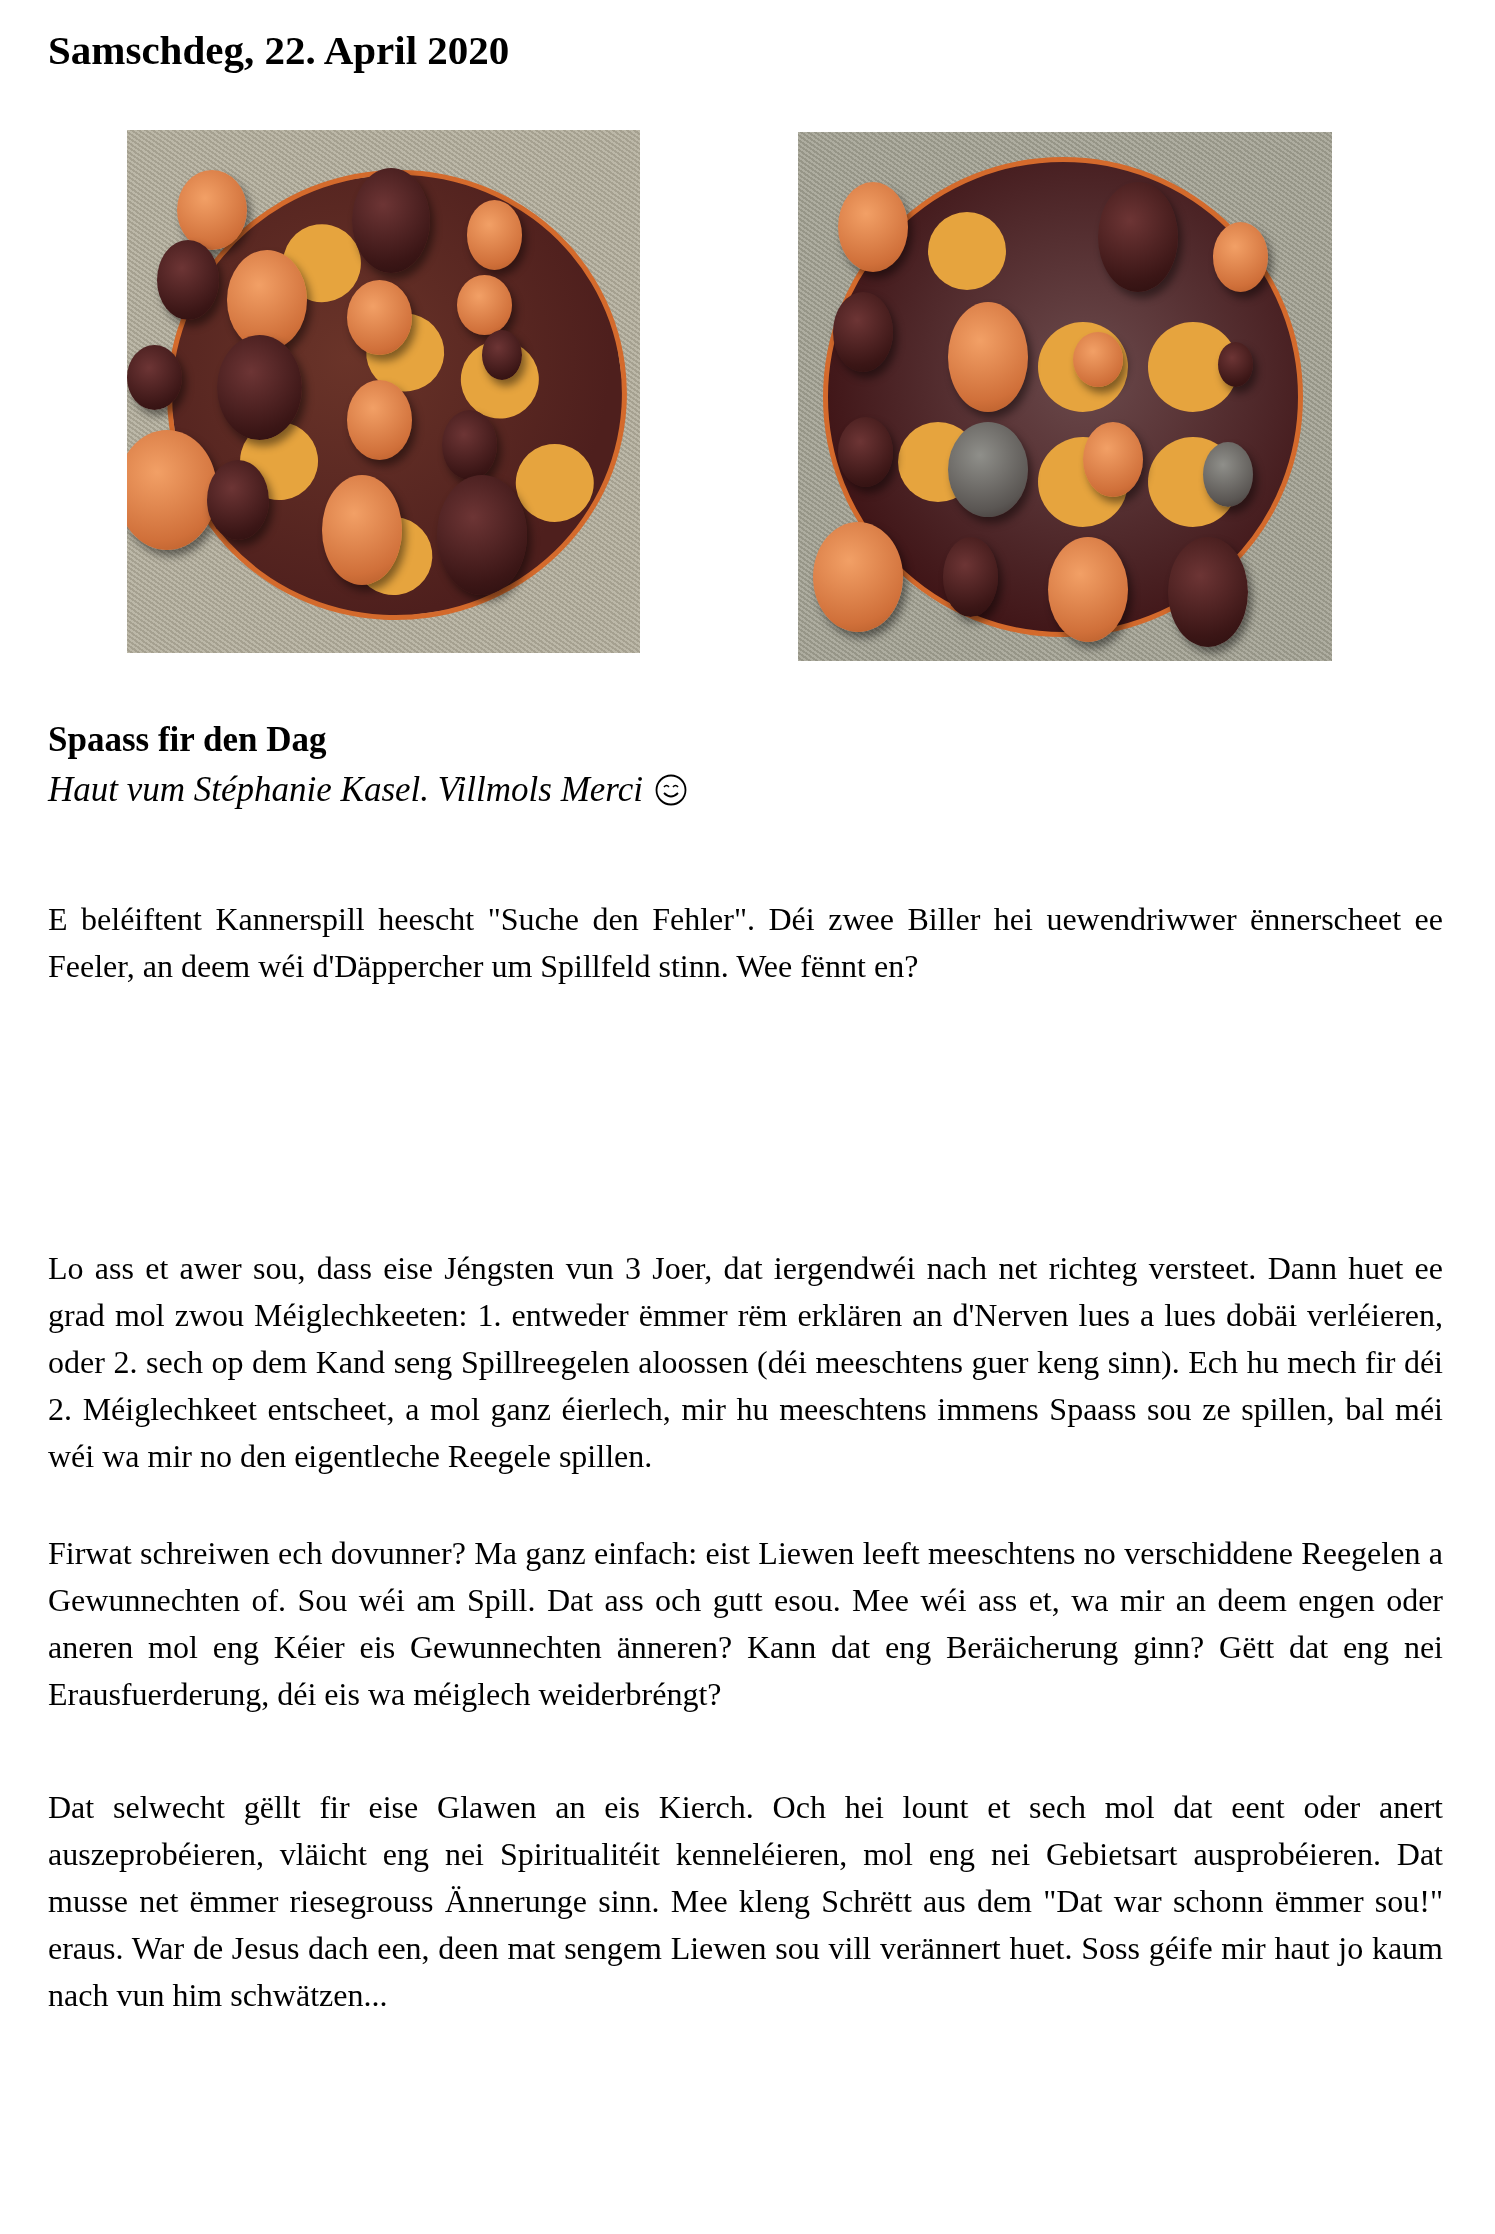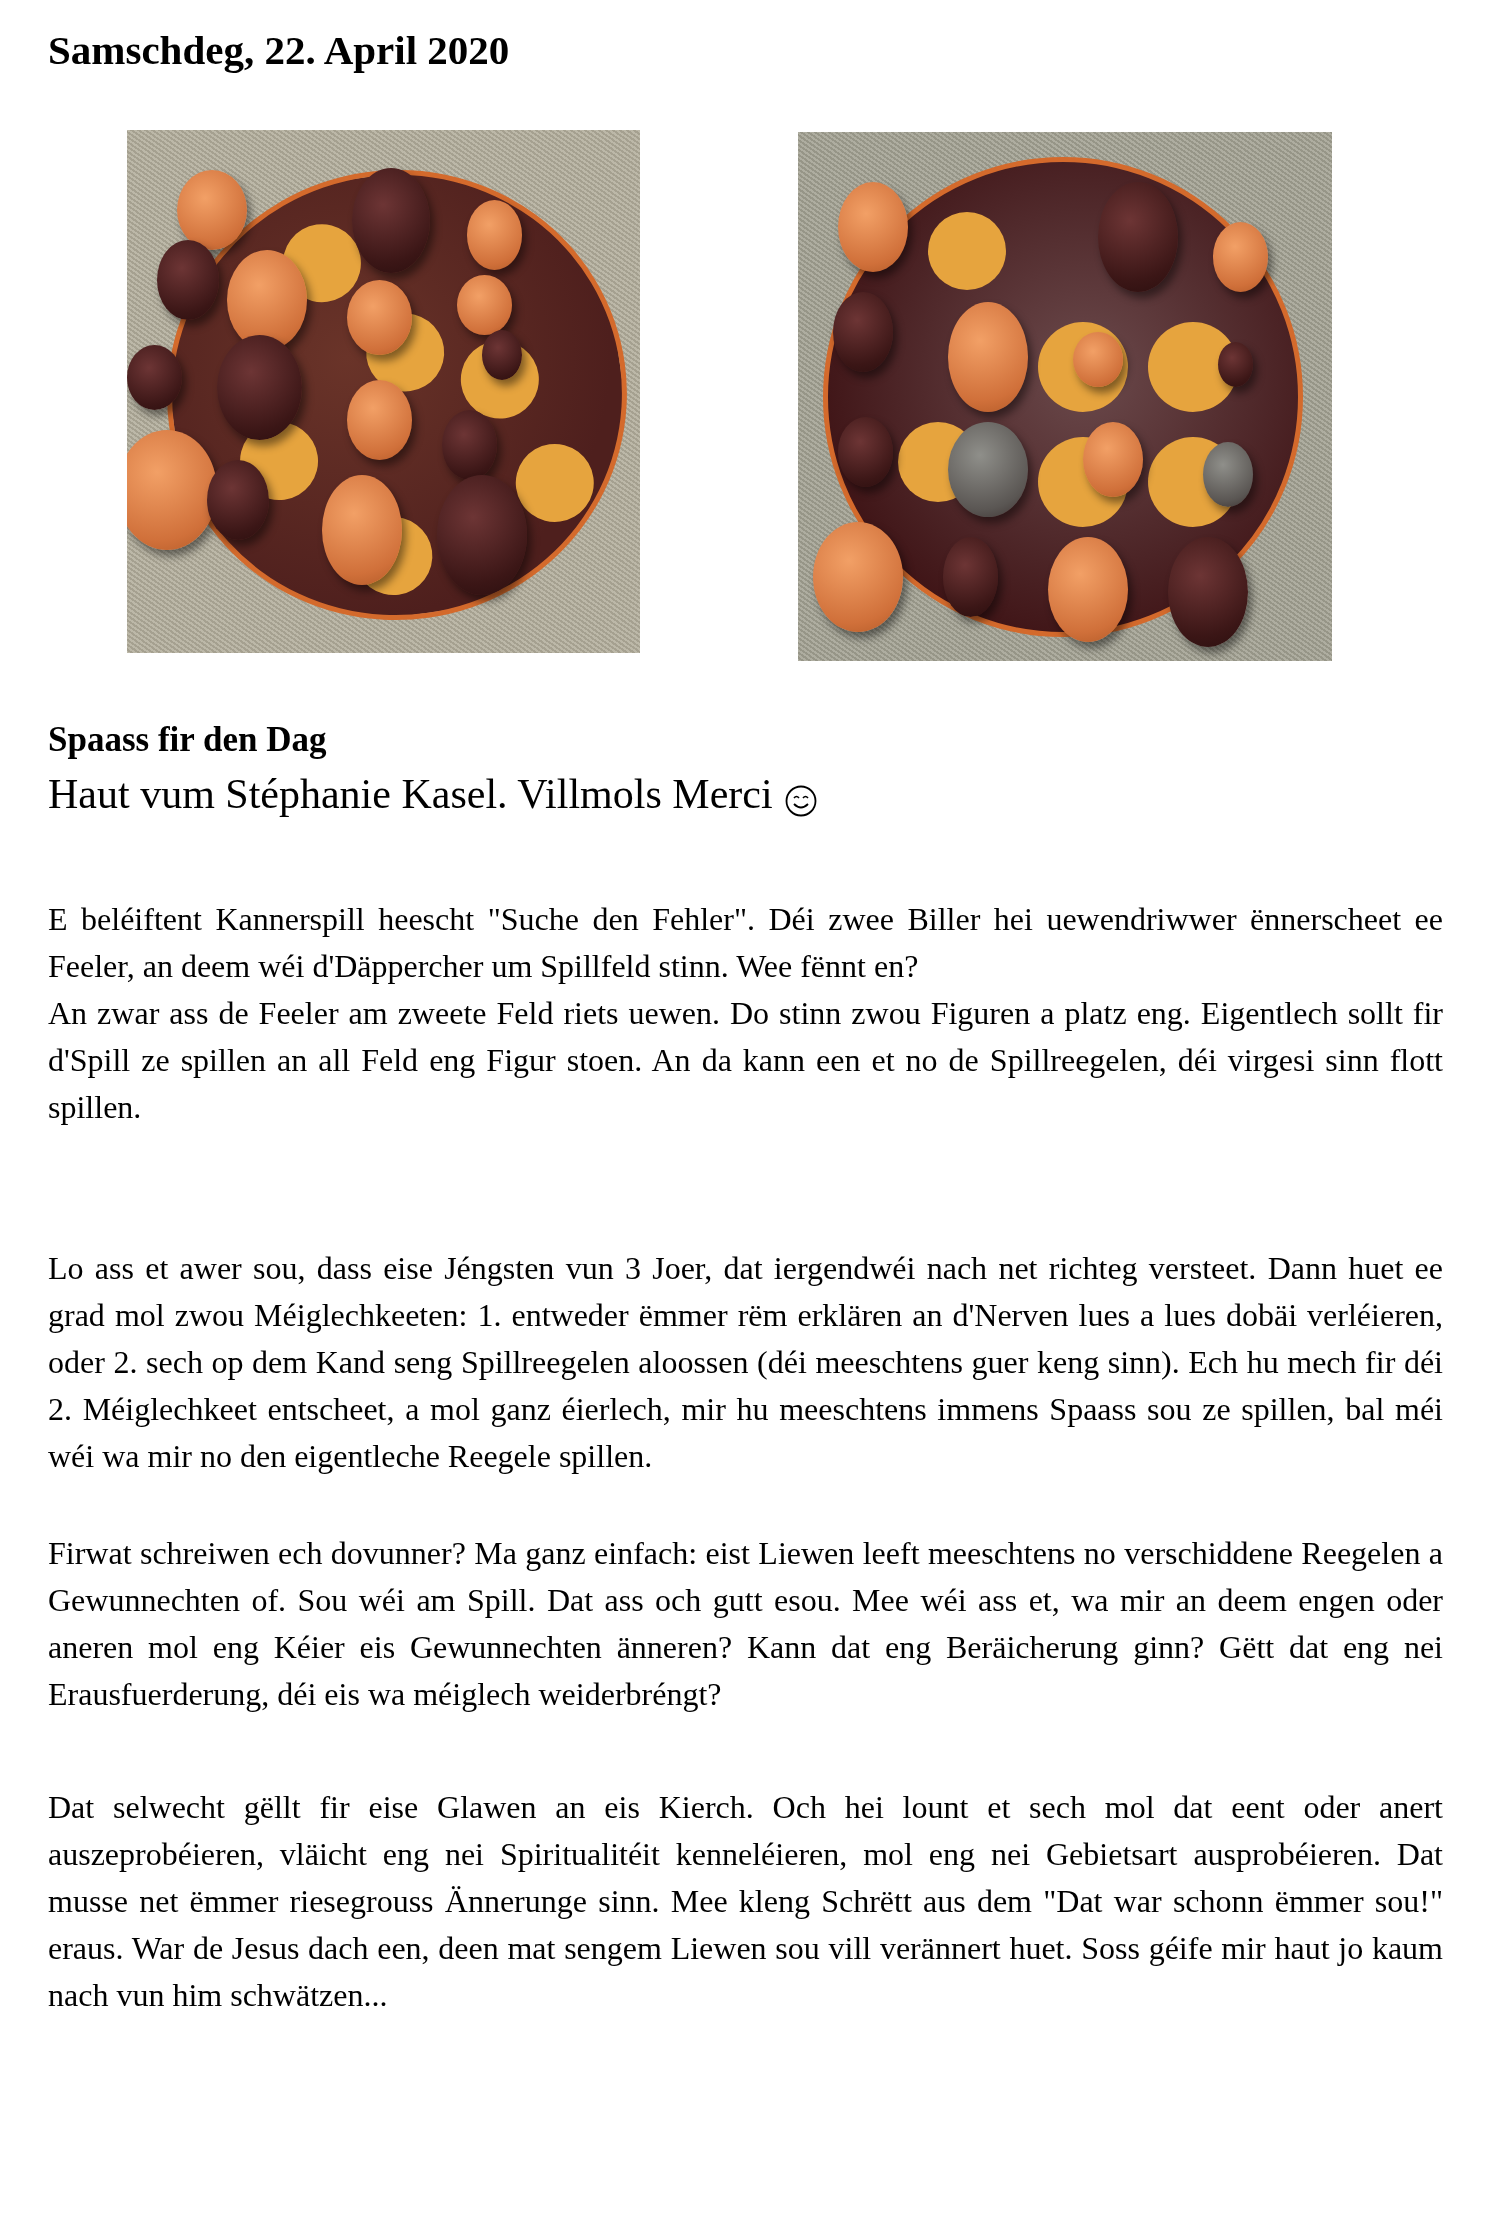--- a/index.html
+++ b/index.html
@@ -29,21 +29,21 @@
   .piece { position: absolute; border-radius: 50%; box-shadow: 4px 6px 8px rgba(0,0,0,0.45); }
   .light { background: radial-gradient(circle at 40% 35%, #f2a066, #d0703a 70%, #b05826); }
   .dark  { background: radial-gradient(circle at 40% 35%, #6d3535, #3b1616 70%, #2a0e0e); }
   .grey  { background: radial-gradient(circle at 40% 35%, #8f8f8a, #5a5653 70%, #3a302f); }
   .section-heading {
     position: absolute; left: 48px; top: 720px; margin: 0;
     font-size: 35px; font-weight: bold;
   }
   .credit {
     position: absolute; left: 48px; top: 770px; margin: 0;
-    font-size: 42px; 
+    font-size: 35px; font-style: italic;
   }
   .smiley {
     display: inline-block; vertical-align: middle; margin-left: 12px;
     width: 32px; height: 32px; position: relative; top: -3px;
   }
   .body-text {
     position: absolute; left: 48px; width: 1395px;
     font-size: 32px; line-height: 47px; text-align: justify; margin: 0;
   }
   .p1 { top: 896px; }
@@ -114,21 +114,20 @@
 
 <p class="credit"><span>Haut vum Stéphanie Kasel. Villmols Merci</span><span class="smiley"><svg width="32" height="32" viewBox="0 0 32 32">
         <circle cx="16" cy="16" r="14.5" fill="none" stroke="#000" stroke-width="1.8"></circle>
         <path d="M9 13 q2.5 -3 5 0" fill="none" stroke="#000" stroke-width="1.6"></path>
         <path d="M18 13 q2.5 -3 5 0" fill="none" stroke="#000" stroke-width="1.6"></path>
         <path d="M9 19 q7 7 14 0" fill="none" stroke="#000" stroke-width="1.8"></path>
       </svg></span></p>
 
 <div class="body-text p1">
   <span class="line">E beléiftent Kannerspill heescht "Suche den Fehler". Déi zwee Biller hei uewendriwwer ënnerscheet ee Feeler, an deem wéi d'Däppercher um Spillfeld stinn. Wee fënnt en?</span>
-  <span class="line">An zwar ass de Feeler am zweete Feld riets uewen. Do stinn zwou Figuren a platz eng. Eigentlech sollt fir d'Spill ze spillen an all Feld eng Figur stoen. An da kann een et no de Spillreegelen, déi virgesi sinn flott spillen.</span>
 </div>
 
 <div class="body-text p2">
   <span class="line">Lo ass et awer sou, dass eise Jéngsten vun 3 Joer, dat iergendwéi nach net richteg versteet. Dann huet ee grad mol zwou Méiglechkeeten: 1. entweder ëmmer rëm erklären an d'Nerven lues a lues dobäi verléieren, oder 2. sech op dem Kand seng Spillreegelen aloossen (déi meeschtens guer keng sinn). Ech hu mech fir déi 2. Méiglechkeet entscheet, a mol ganz éierlech, mir hu meeschtens immens Spaass sou ze spillen, bal méi wéi wa mir no den eigentleche Reegele spillen.</span>
 </div>
 
 <div class="body-text p3">
   <span class="line">Firwat schreiwen ech dovunner? Ma ganz einfach: eist Liewen leeft meeschtens no verschiddene Reegelen a Gewunnechten of. Sou wéi am Spill. Dat ass och gutt esou. Mee wéi ass et, wa mir an deem engen oder aneren mol eng Kéier eis Gewunnechten änneren? Kann dat eng Beräicherung ginn? Gëtt dat eng nei Erausfuerderung, déi eis wa méiglech weiderbréngt?</span>
 </div>
 

